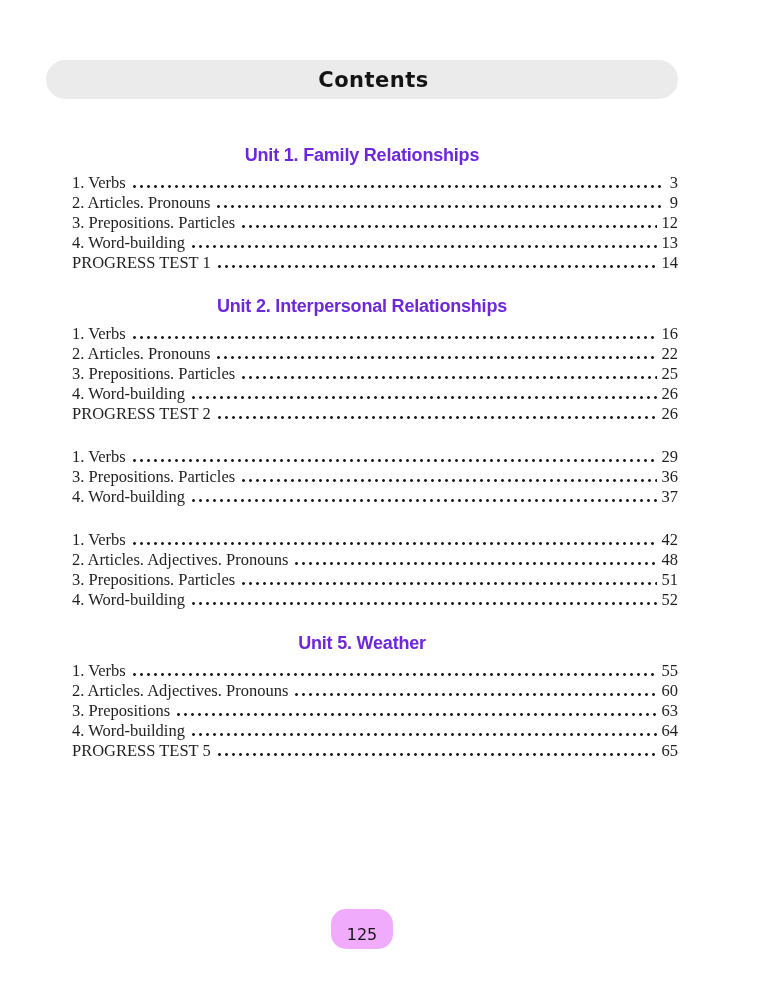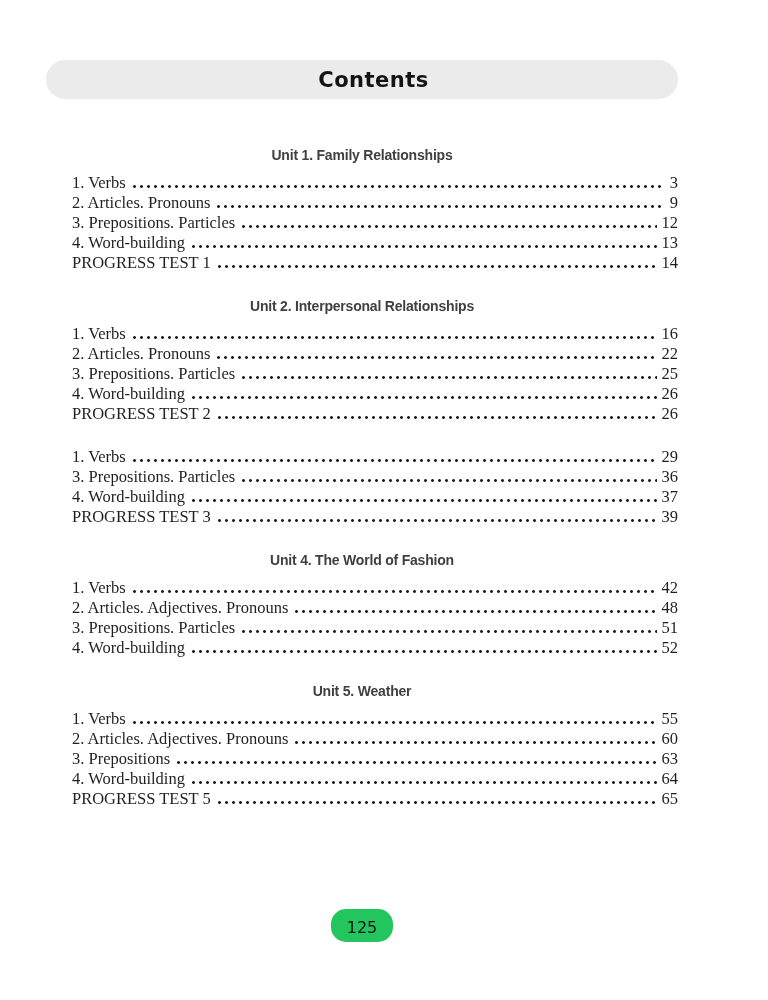--- a/index.html
+++ b/index.html
@@ -34,24 +34,24 @@
   
   .content {
     position: absolute;
     left: 46px; top: 145px;
     width: 632px;
   }
   .unit { margin-bottom: 23px; }
   .unit-title {
     font-family: "Liberation Sans", sans-serif;
     font-weight: bold;
-    font-size: 14px;
+    font-size: 18px;
     line-height: 20px;
     text-align: center;
-    color: #404040;
+    color: #6d28d9;
     margin: 0 0 8px 0;
     letter-spacing: -0.2px;
   }
   .rows { padding-left: 26px; }
   .row {
     display: flex;
     align-items: baseline;
     font-size: 16.5px;
     line-height: 20px;
     white-space: nowrap;
@@ -70,23 +70,23 @@
   .pg { flex: 0 0 auto; text-align: right; }
 
   
   .footer-wrap {
     position: absolute;
     left: 46px; top: 909px;
     width: 632px;
     display: flex; justify-content: center;
   }
   .footer-pill {
-    background: #22c55e;
+    background: #f0abfc;
     border-radius: 15px;
-    padding: 9px 16px 5px 16px;
+    padding: 16px 16px 5px 16px;
     font-family: "DejaVu Sans", sans-serif;
     font-size: 16px;
     color: #141414;
   }
 </style>
 </head>
 <body>
 
 <div class="page">
 
@@ -168,30 +168,24 @@
         <div class="row">
           <span class="lbl">3. Prepositions. Particles</span>
           <span class="dots"></span>
           <span class="pg">36</span>
         </div>
         <div class="row">
           <span class="lbl">4. Word-building</span>
           <span class="dots"></span>
           <span class="pg">37</span>
         </div>
-        <div class="row">
-          <span class="lbl">PROGRESS TEST 3</span>
-          <span class="dots"></span>
-          <span class="pg">39</span>
-        </div>
-      </div>
-    </section>
-
-    <section class="unit">
-      <h2 class="unit-title">Unit 4. The World of Fashion</h2>
+      </div>
+    </section>
+
+    <section class="unit">
       <div class="rows">
         <div class="row">
           <span class="lbl">1. Verbs</span>
           <span class="dots"></span>
           <span class="pg">42</span>
         </div>
         <div class="row">
           <span class="lbl">2. Articles. Adjectives. Pronouns</span>
           <span class="dots"></span>
           <span class="pg">48</span>

